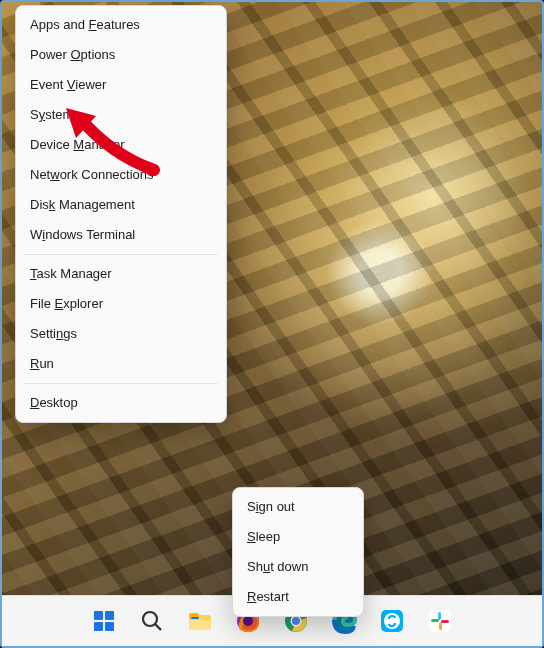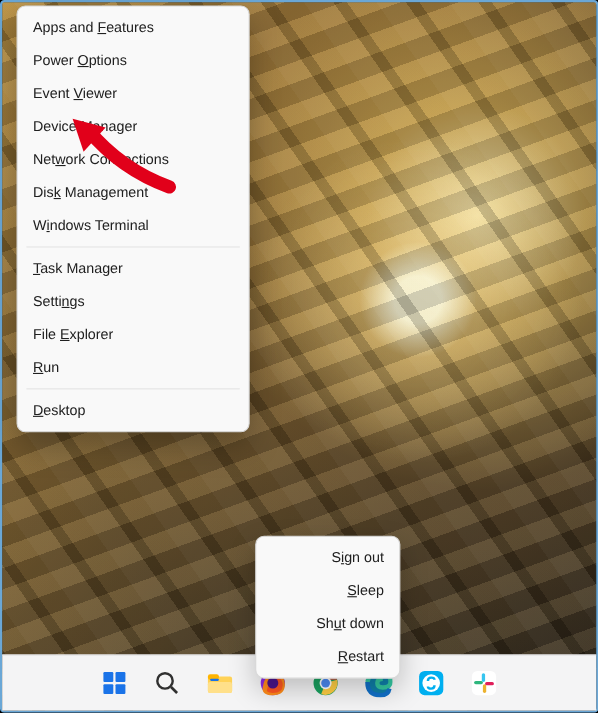--- a/index.html
+++ b/index.html
@@ -98,21 +98,20 @@
     position: absolute;
     left: 230px;
     top: 485px;
     width: 130px;
     background: #f9f9f9;
     border: 1px solid #d8d8d8;
     border-radius: 8px;
     box-shadow: 0 10px 24px rgba(0,0,0,0.22);
     padding: 4px 0;
     z-index: 25;
-    text-align: right;
   }
 
   
   .annotation {
     position: absolute;
     left: 60px;
     top: 104px;
     z-index: 30;
     pointer-events: none;
   }
@@ -122,28 +121,29 @@
 </head>
 <body>
 
 <div class="frame">
   <div class="wallpaper"></div>
 
   <div class="context-menu" id="winx-menu">
       <div class="menu-item"><span>Apps and <u>F</u>eatures</span></div>
       <div class="menu-item"><span>Power <u>O</u>ptions</span></div>
       <div class="menu-item"><span>Event <u>V</u>iewer</span></div>
+      <div class="menu-item"><span>S<u>y</u>stem</span></div>
       <div class="menu-item"><span>Device <u>M</u>anager</span></div>
       <div class="menu-item"><span>Net<u>w</u>ork Connections</span></div>
       <div class="menu-item"><span>Dis<u>k</u> Management</span></div>
       <div class="menu-item"><span>W<u>i</u>ndows Terminal</span></div>
       <div class="menu-sep"></div>
       <div class="menu-item"><span><u>T</u>ask Manager</span></div>
+      <div class="menu-item"><span>File <u>E</u>xplorer</span></div>
       <div class="menu-item"><span>Setti<u>n</u>gs</span></div>
-      <div class="menu-item"><span>File <u>E</u>xplorer</span></div>
       <div class="menu-item"><span><u>R</u>un</span></div>
       <div class="menu-sep"></div>
       <div class="menu-item"><span><u>D</u>esktop</span></div>
     </div>
 
   <div class="sub-menu" id="shutdown-submenu">
       <div class="menu-item"><span>S<u>i</u>gn out</span></div>
       <div class="menu-item"><span><u>S</u>leep</span></div>
       <div class="menu-item"><span>Sh<u>u</u>t down</span></div>
       <div class="menu-item"><span><u>R</u>estart</span></div>

